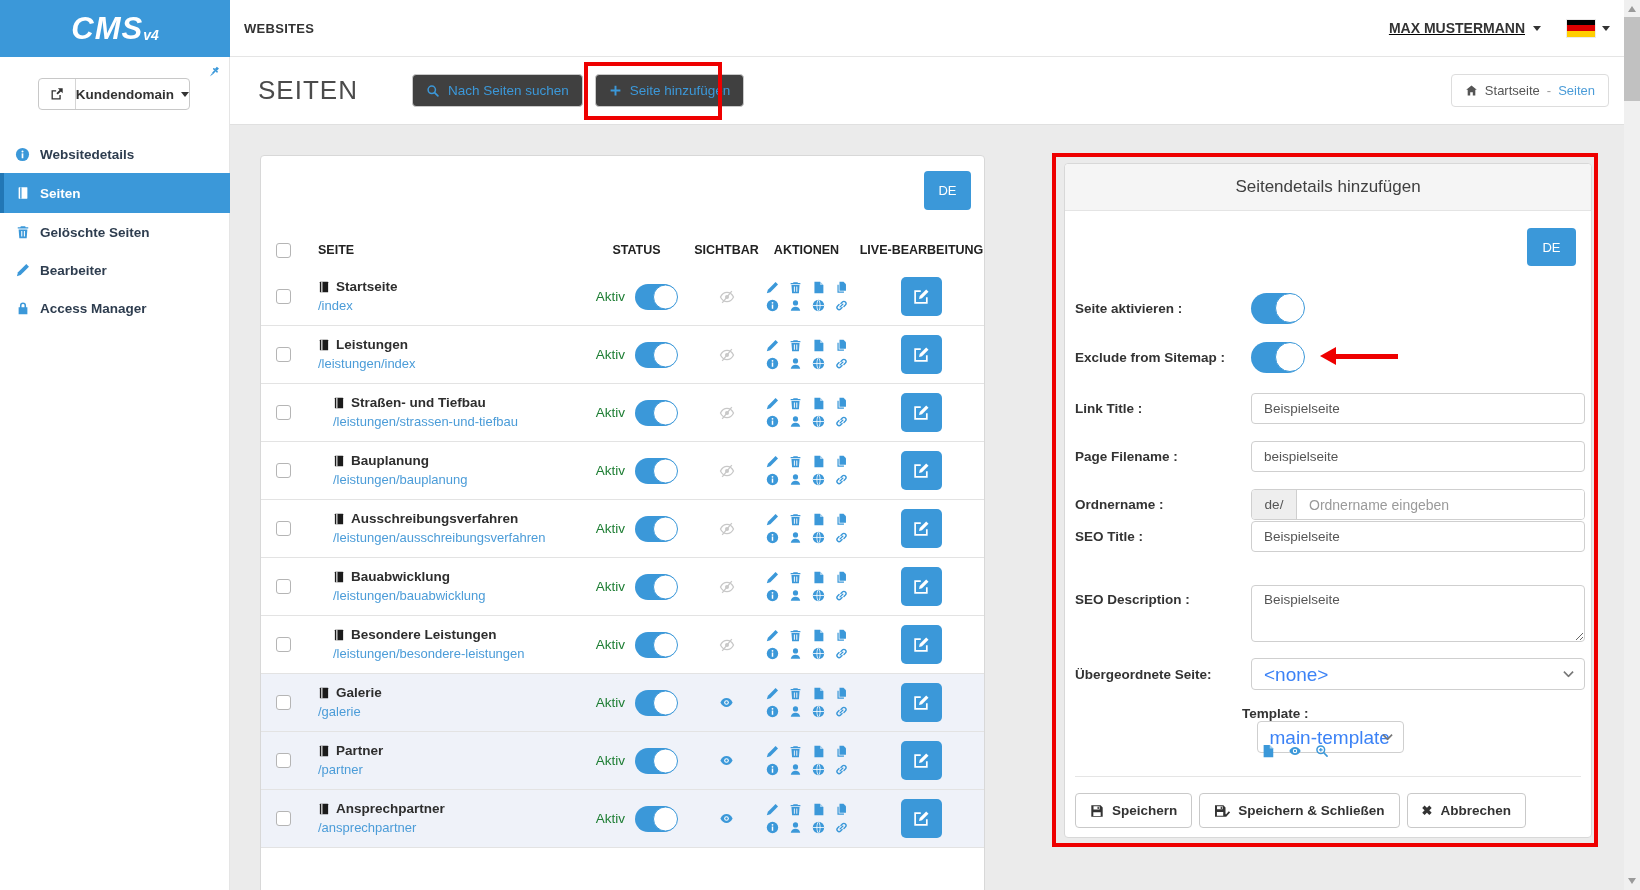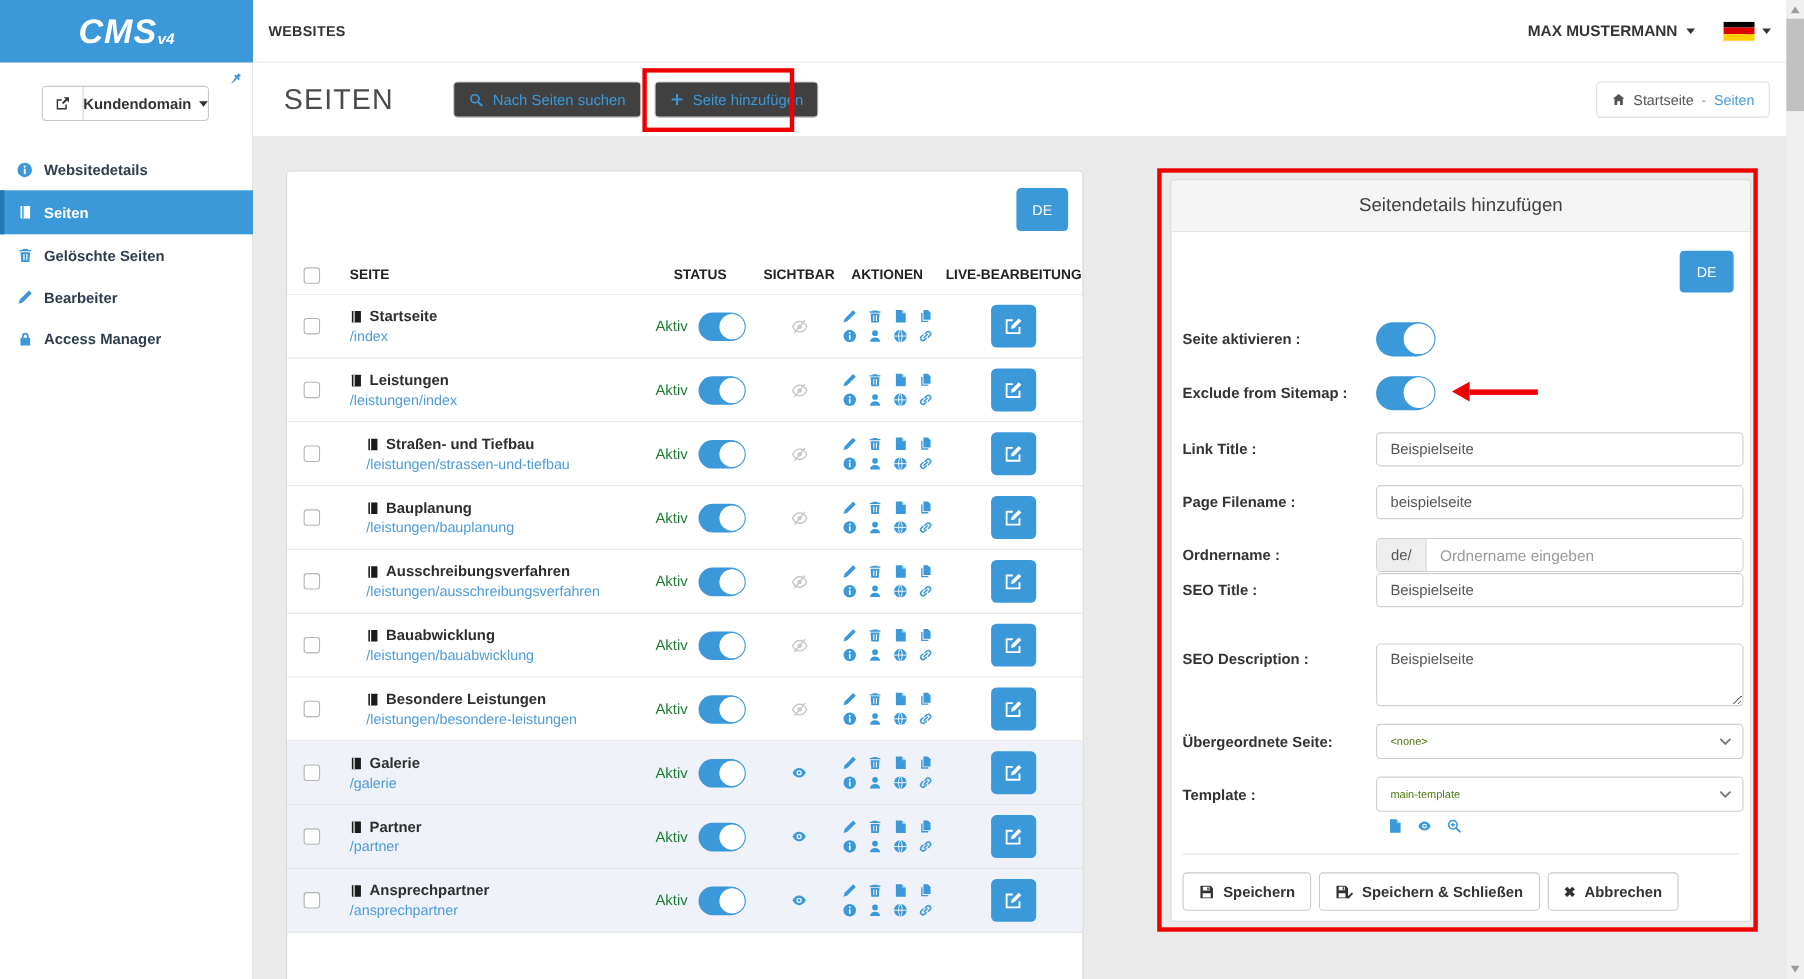--- a/index.html
+++ b/index.html
@@ -8,21 +8,21 @@
   svg{display:block}
   
   .logo{position:absolute;left:0;top:0;width:230px;height:57px;background:#3b98d9;
     color:#fff;display:flex;align-items:center;justify-content:center;
     font-style:italic;font-weight:bold;}
   .logo .cms{font-size:31px;letter-spacing:1px;}
   .logo .v4{font-size:14px;margin-top:12px;}
   .topbar{position:absolute;left:230px;top:0;width:1394px;height:57px;background:#fff;
     border-bottom:1px solid #e5e5e5;display:flex;align-items:center;box-sizing:border-box;}
   .websites{margin-left:14px;font-weight:bold;font-size:13px;color:#333;letter-spacing:.3px;}
-  .topbar-right{margin-left:auto;margin-right:14px;display:flex;align-items:center;gap:10px;}
+  .topbar-right{margin-left:auto;margin-right:14px;display:flex;align-items:center;gap:10px;text-decoration:underline;}
   .usermenu{display:flex;align-items:center;gap:8px;font-weight:bold;font-size:14px;color:#333;cursor:pointer;}
   .caret{width:0;height:0;border-left:4.5px solid transparent;border-right:4.5px solid transparent;
     border-top:5px solid #333;display:inline-block;}
   .flagbox{display:flex;align-items:center;gap:7px;margin-left:16px;cursor:pointer;}
   .flag{width:28px;height:17px;display:flex;flex-direction:column;box-shadow:0 0 0 1px rgba(0,0,0,.08);}
   .flag div{flex:1;}
   
   .toolbar{position:absolute;left:230px;top:57px;width:1394px;height:68px;background:#fff;
     border-bottom:1px solid #e0e0e0;display:flex;align-items:center;box-sizing:border-box;}
   .page-title{margin-left:28px;font-size:26px;color:#4b4b4b;letter-spacing:1px;}
@@ -106,21 +106,21 @@
   .ptext{width:100%;height:57px;border:1px solid #cfcfcf;border-radius:4px;padding:6px 12px;
     font-size:13.5px;color:#555;box-sizing:border-box;font-family:inherit;}
   .prefix-wrap{display:flex;width:100%;height:31px;border:1px solid #cfcfcf;border-radius:4px;
     box-sizing:border-box;overflow:hidden;background:#fff;}
   .prefix{width:44px;background:#eee;border-right:1px solid #cfcfcf;display:flex;align-items:center;
     justify-content:center;font-size:13.5px;color:#555;flex-shrink:0;}
   .prefix-wrap input{flex:1;border:none;outline:none;padding:0 12px;font-size:14px;color:#555;
     font-family:inherit;min-width:0;}
   .prefix-wrap input::placeholder{color:#9a9a9a;}
   .pselect{width:100%;height:32px;border:1px solid #cfcfcf;border-radius:4px;padding:0 12px;
-    font-size:10px;color:#4d7c0f;box-sizing:border-box;font-family:inherit;appearance:none;
+    font-size:19px;color:#3b82f6;box-sizing:border-box;font-family:inherit;appearance:none;
     -webkit-appearance:none;background:#fff;cursor:pointer;}
   .sel-chev{position:absolute;right:11px;top:50%;transform:translateY(-50%);pointer-events:none;}
   .tpl-icons{position:absolute;left:196px;top:580px;display:flex;gap:12px;}
   .tpl-icons span{cursor:pointer;}
   .pdivider{position:absolute;left:10px;right:10px;top:612px;border-top:1px solid #e5e5e5;}
   .pbuttons{position:absolute;left:10px;top:629px;display:flex;gap:7px;}
   .pbtn{display:flex;align-items:center;gap:8px;height:35px;padding:0 14px;background:#fff;
     border:1px solid #c9c9c9;border-radius:4px;font-weight:bold;font-size:13.5px;color:#333;
     cursor:pointer;font-family:inherit;}
   .xmark{font-size:13px;font-weight:bold;color:#333;}
@@ -1229,21 +1229,21 @@
         <select class="pselect">
           <option>&lt;none&gt;</option>
         </select>
         <span class="sel-chev">
           <svg viewBox="0 0 12 7" width="11" height="7">
               <path fill="none" stroke="#777" stroke-width="1.8" d="M1 1l5 5 5-5"></path>
             </svg>
         </span>
       </span>
     </div>
-    <div class="prow" style="top:542px;">
+    <div class="prow" style="top:542px;flex-direction:column;">
       <span class="plabel">Template :</span>
       <span class="pctrl">
         <select class="pselect">
           <option>main-template</option>
         </select>
         <span class="sel-chev">
           <svg viewBox="0 0 12 7" width="11" height="7">
               <path fill="none" stroke="#777" stroke-width="1.8" d="M1 1l5 5 5-5"></path>
             </svg>
         </span>

